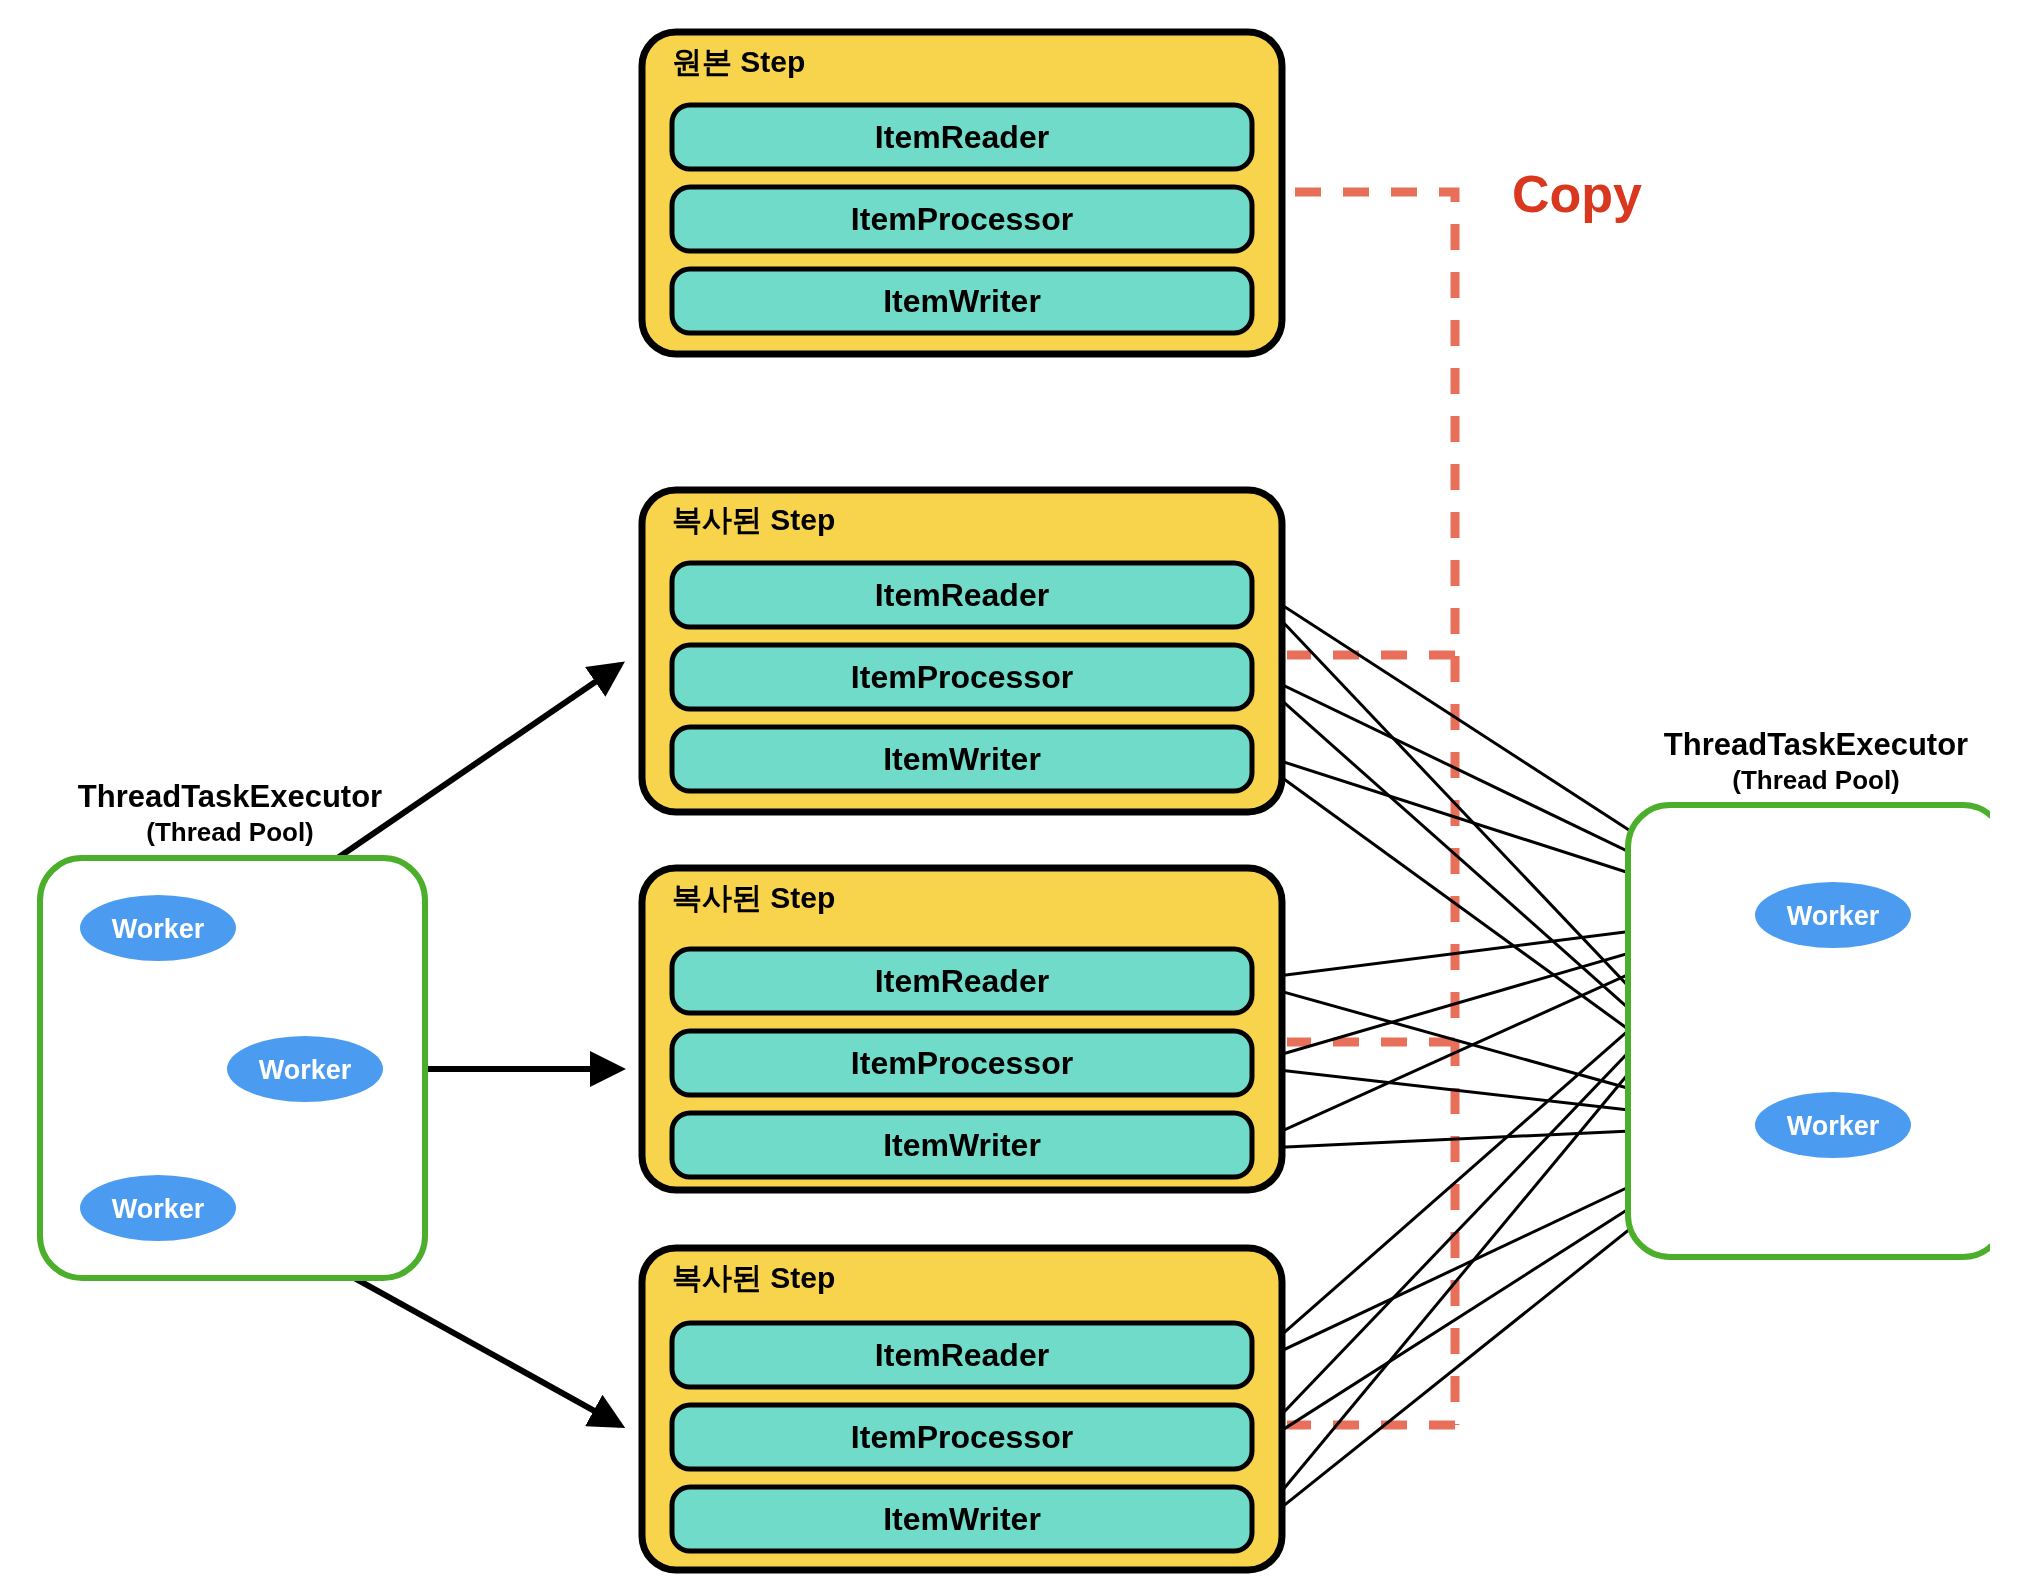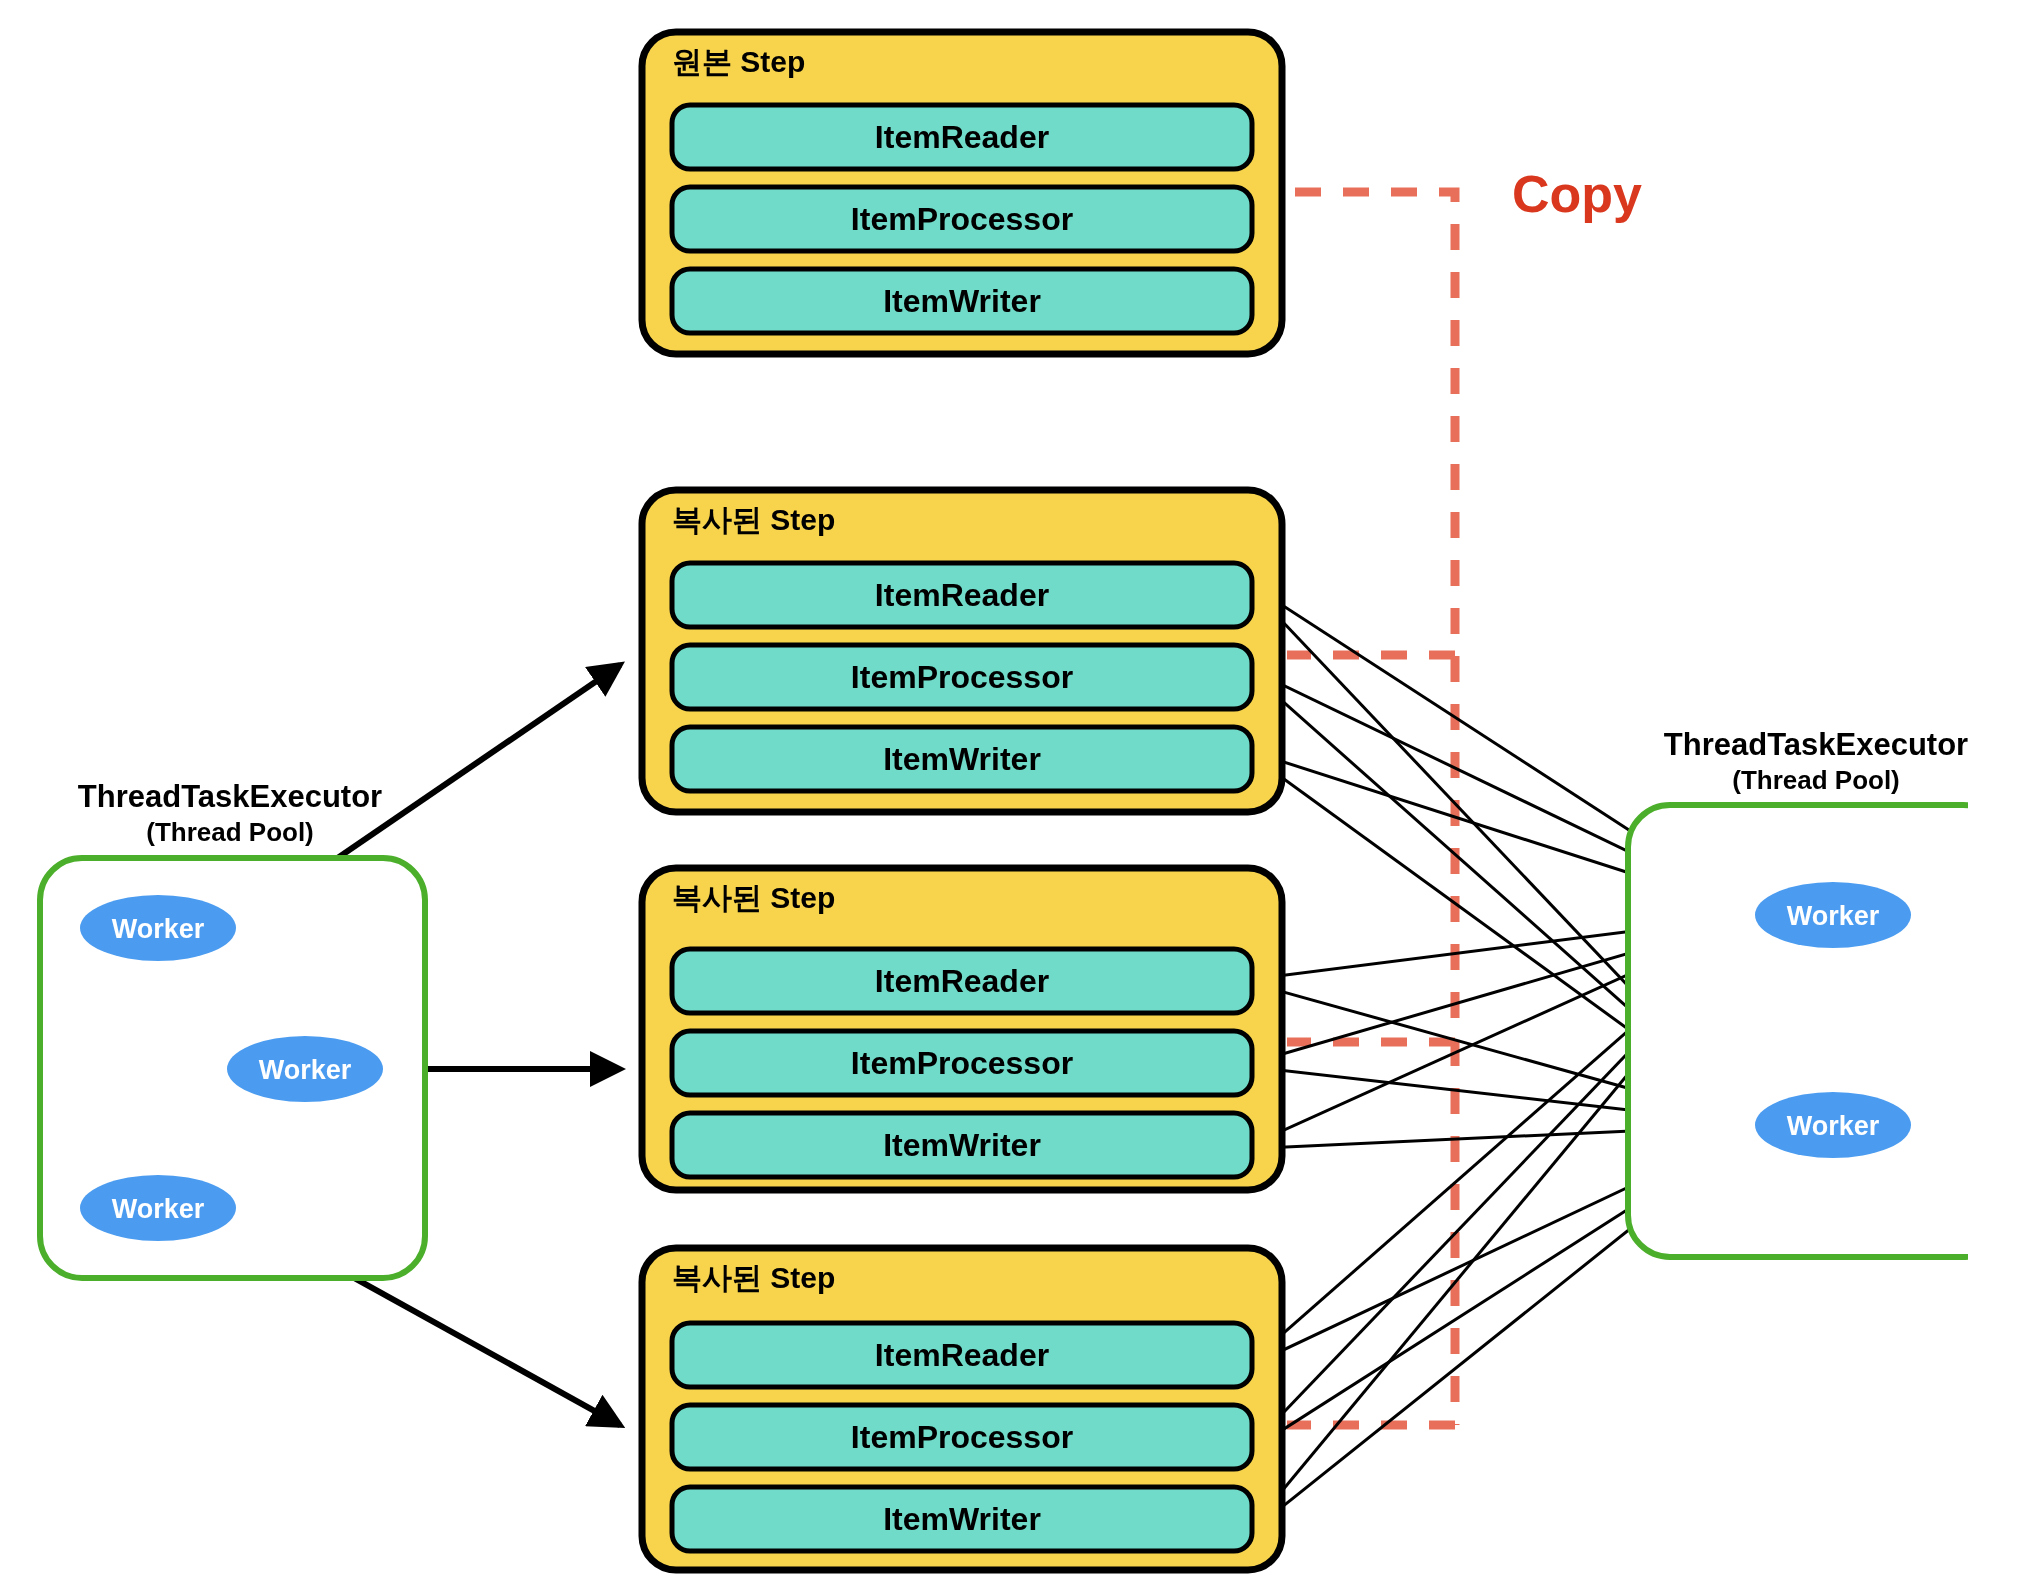--- a/index.html
+++ b/index.html
@@ -7,20 +7,21 @@
     padding: 0;
     background: #ffffff;
   }
   #stage {
     position: relative;
     width: 1968px;
     height: 1584px;
     background: #ffffff;
     font-family: "Liberation Sans", sans-serif;
     overflow: hidden;
+    padding-left: 22px;
   }
   svg.layer {
     position: absolute;
     top: 0;
     left: 0;
     width: 2026px;
     height: 1584px;
   }
   .step-box-rect {
     fill: #F7D44C;

